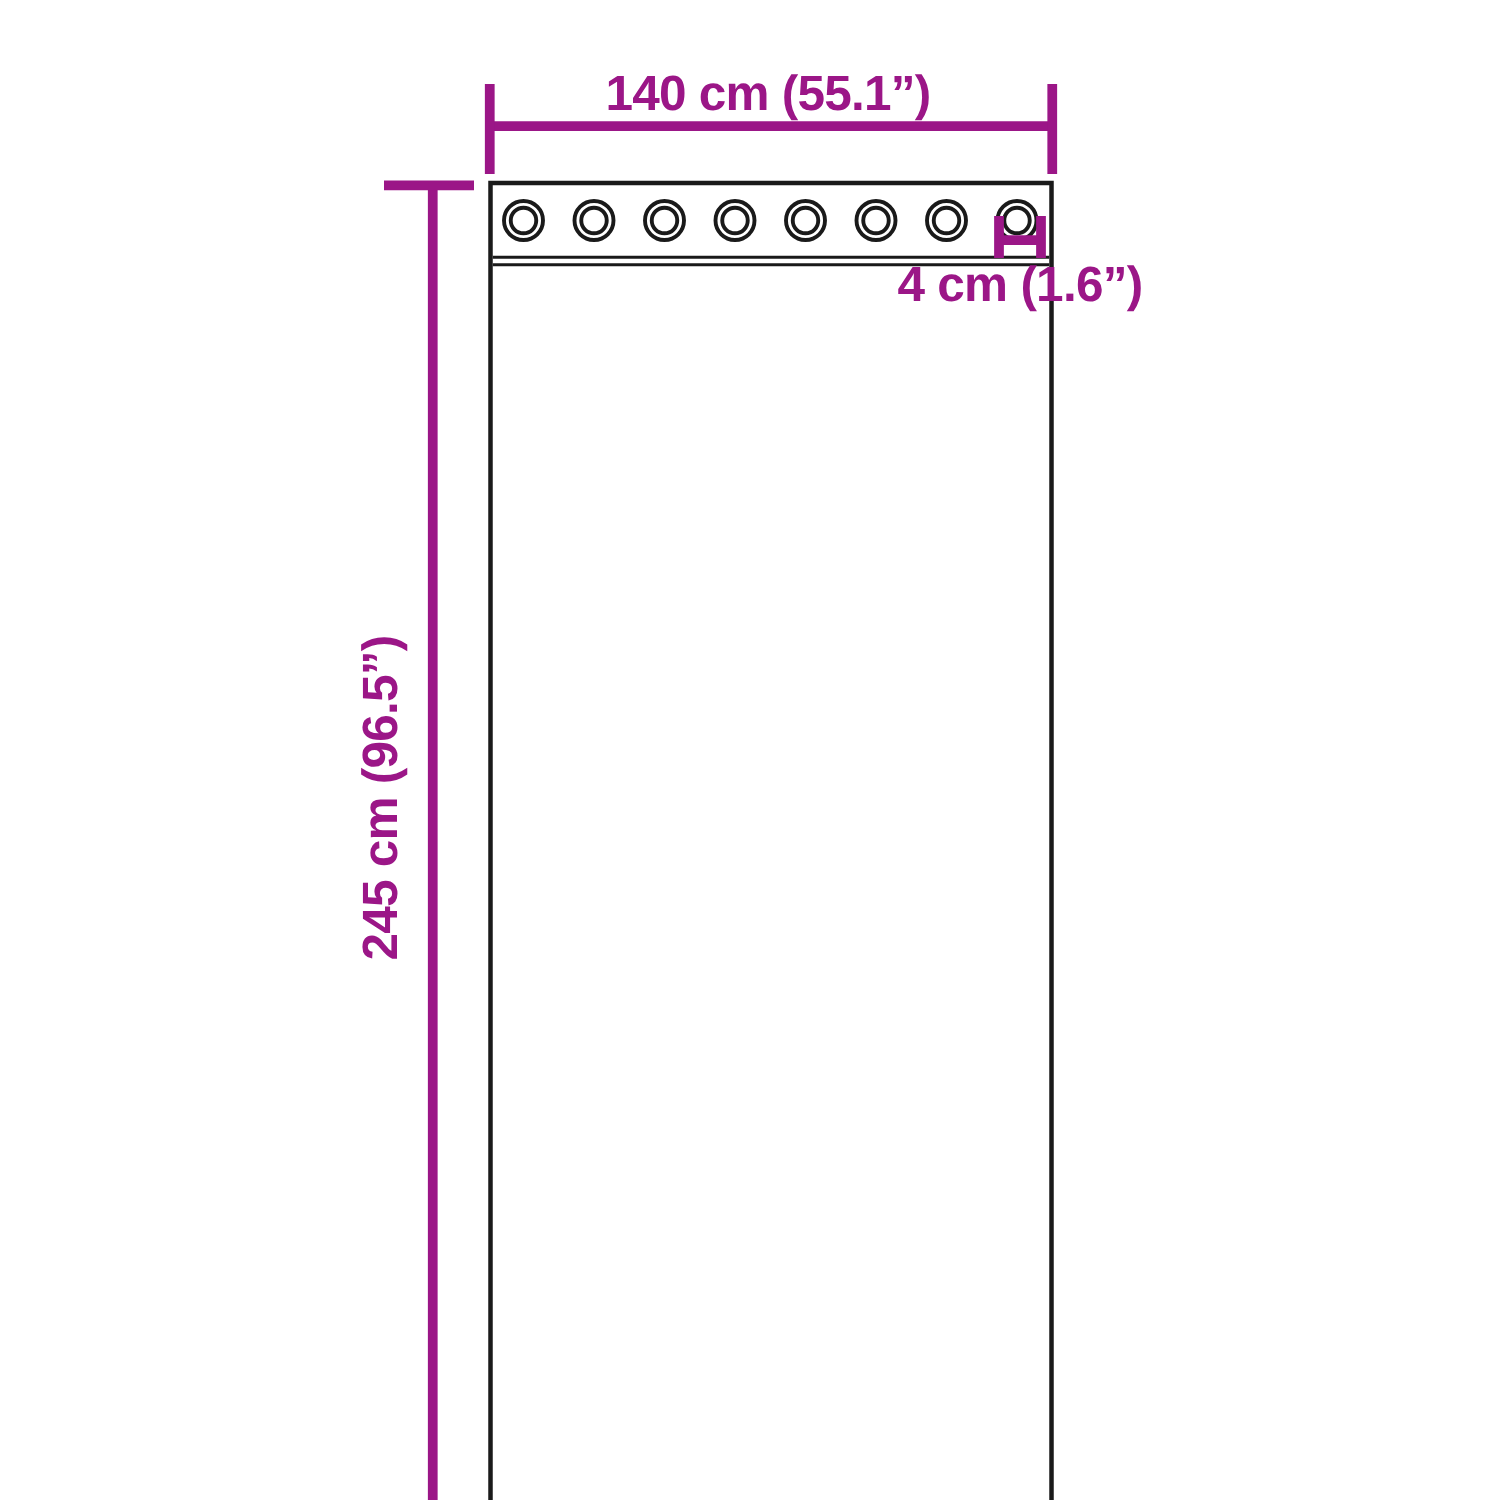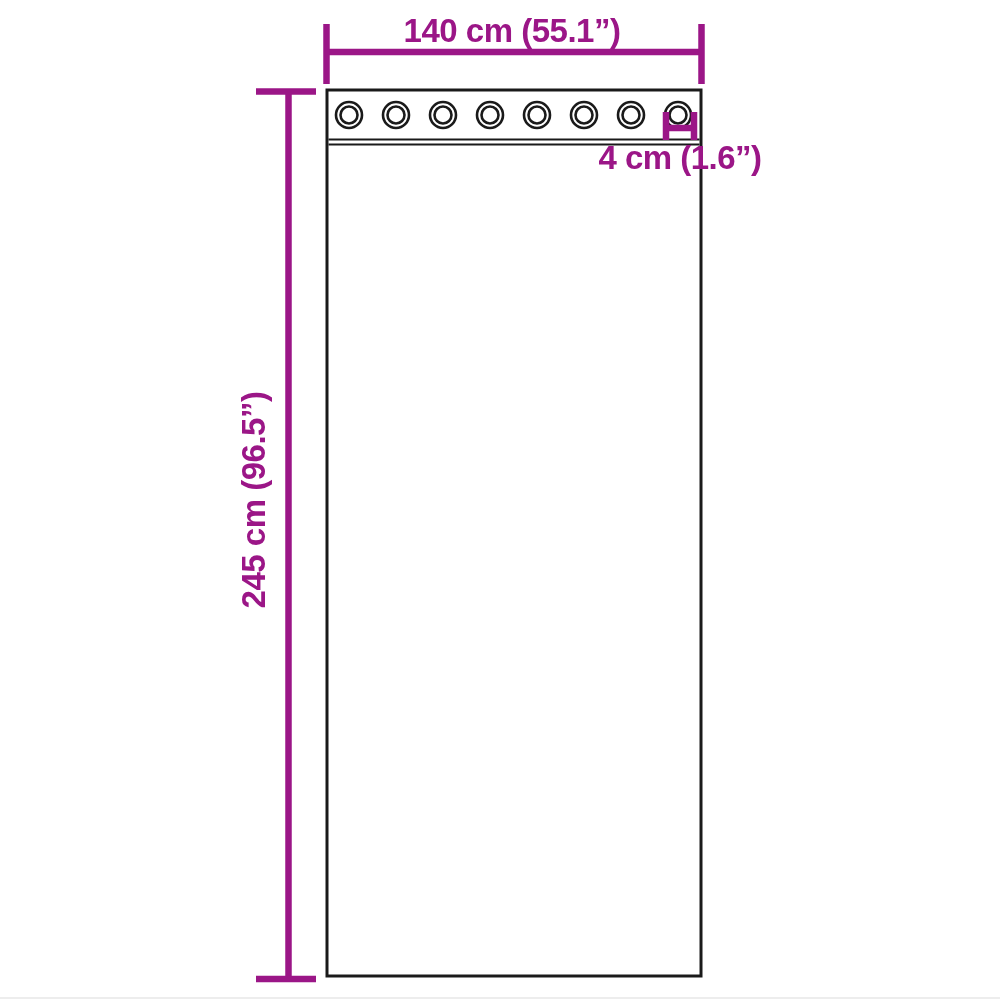--- a/index.html
+++ b/index.html
@@ -14,20 +14,21 @@
     width:1000px;
     height:1000px;
     overflow:hidden;
     font-family:"Liberation Sans", sans-serif;
   }
   .stage{
     position:relative;
     width:1000px;
     height:964px;
     background:var(--bg);
+    margin-top:32px;
   }
   svg{display:block}
   .outline{
     fill:var(--bg);
     stroke:var(--outline);
     stroke-width:3;
   }
   .hem{
     stroke:var(--outline);
     stroke-width:2;

